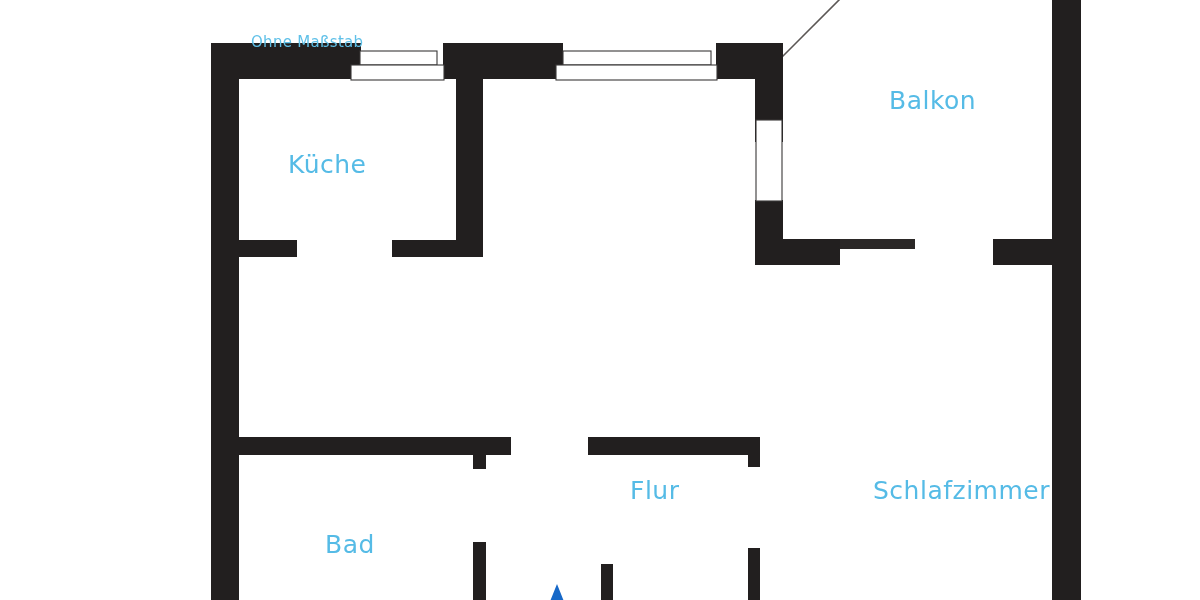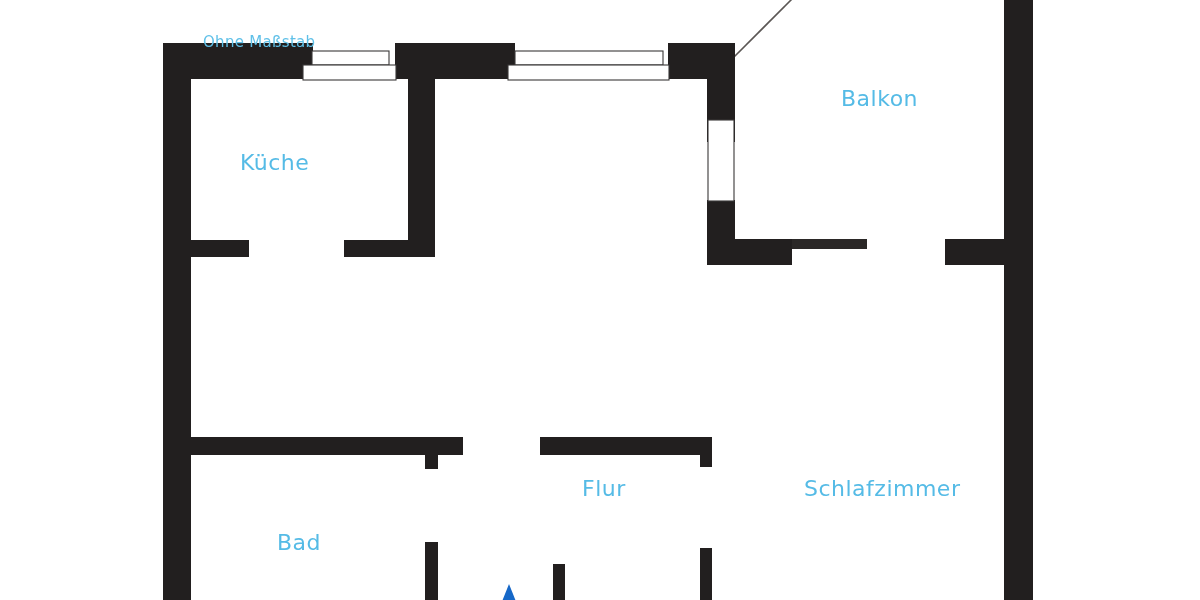--- a/index.html
+++ b/index.html
@@ -11,20 +11,21 @@
     width: 1200px;
     height: 600px;
     overflow: hidden;
     font-family: "DejaVu Sans", sans-serif;
   }
   #floorplan-root {
     position: relative;
     width: 1100px;
     height: 600px;
     background: #ffffff;
+    margin-left: 48px;
   }
   #plan-svg {
     position: absolute;
     top: 0;
     left: 0;
     display: block;
   }
   .wall {
     fill: #221f1f;
   }
@@ -43,21 +44,21 @@
   }
   .room-label {
     position: absolute;
     color: #55bbe6;
     font-family: "DejaVu Sans", sans-serif;
     font-weight: 400;
     white-space: nowrap;
     letter-spacing: 0.5px;
     user-select: none;
   }
-  .room-label.lg { font-size: 22px; }
+  .room-label.lg { font-size: 25px; }
   .scale-note {
     position: absolute;
     color: #5fc0e8;
     font-size: 15px;
     font-family: "DejaVu Sans", sans-serif;
     letter-spacing: 0.3px;
     white-space: nowrap;
     user-select: none;
   }
   #north-arrow {
@@ -128,21 +129,21 @@
 
   <div class="scale-note" style="left:203px; top:33px;">Ohne Maßstab</div>
 
   <div class="room-label lg" style="left:240px; top:150px;">Küche</div>
 
   <div class="room-label lg" style="left:841px; top:86px;">Balkon</div>
 
 
   <div class="room-label lg" style="left:582px; top:476px;">Flur</div>
 
-  <div class="room-label lg" style="left:804px; top:476px;">Schlafzimmer</div>
+  <div class="room-label lg" style="left:825px; top:476px;">Schlafzimmer</div>
 
   <div class="room-label lg" style="left:277px; top:530px;">Bad</div>
 
   <svg id="north-arrow" width="34" height="34" viewBox="0 0 34 34" style="left:492px; top:583px;">
     <polygon points="17,1 27,26 7,26" fill="#1668c8"></polygon>
   </svg>
 
 </div>
 
 </body></html>

